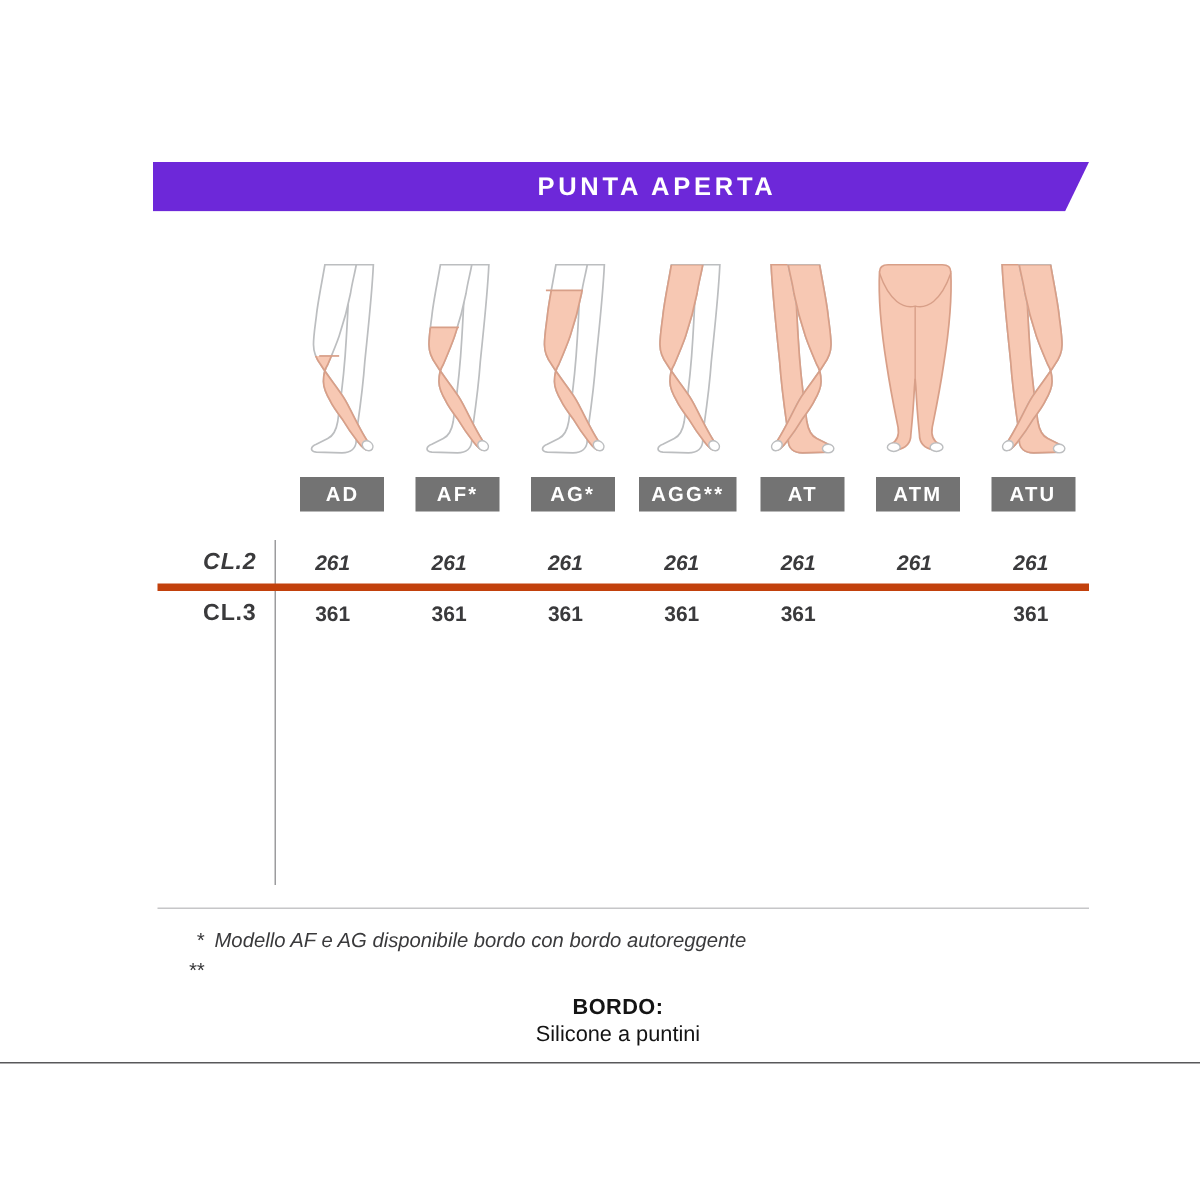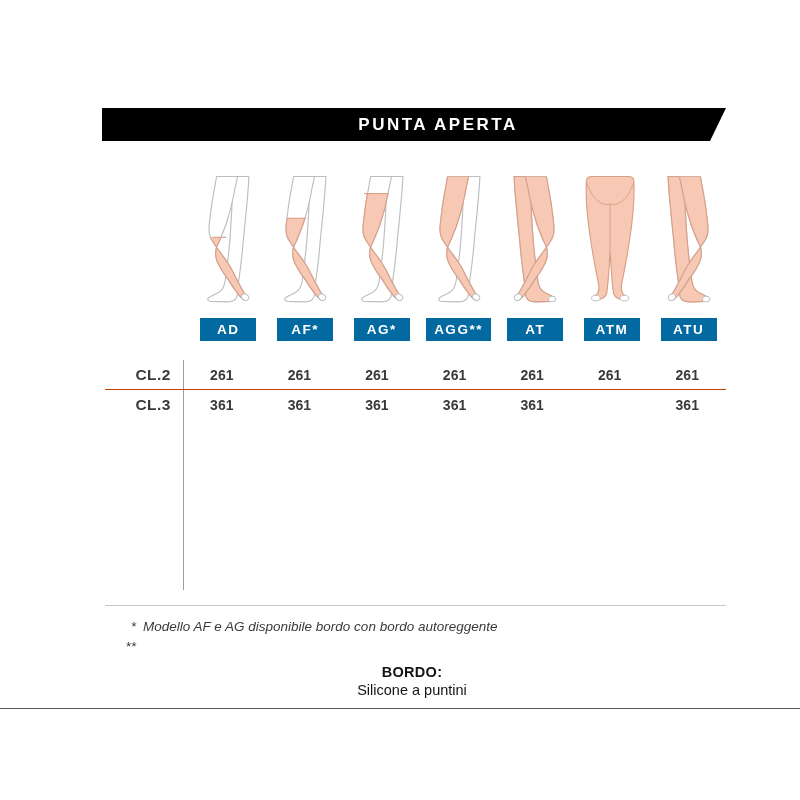--- a/index.html
+++ b/index.html
@@ -1,40 +1,40 @@
 <!DOCTYPE html>
 <html><head>
 <meta charset="utf-8">
 <style>
   html,body{margin:0;padding:0;background:#fff;}
   .page{position:relative;width:800px;height:800px;background:#fff;overflow:hidden;
         font-family:"Liberation Sans",sans-serif;color:#3a3a3c;}
 
   
   .banner{position:absolute;left:102px;top:108px;width:624px;height:33px;
-          background:#000000;color:#fff;display:flex;align-items:center;justify-content:center;
+          background:#6d28d9;color:#fff;display:flex;align-items:center;justify-content:center;
           clip-path:polygon(0 0,100% 0,calc(100% - 16px) 100%,0 100%);}
   .banner span{font-weight:bold;font-size:17px;letter-spacing:2.5px;text-indent:48px;}
 
   
   .figures-row{position:absolute;left:190px;top:168px;width:537px;height:146px;display:flex;}
   .figure-col{flex:1;display:flex;justify-content:center;align-items:flex-end;}
   .figure-col svg{width:76px;height:142px;display:block;}
 
   
   .labels-row{position:absolute;left:190px;top:318px;width:537px;display:flex;}
   .label-cell{flex:1;display:flex;justify-content:center;}
-  .label-box{background:#0369a1;color:#fff;font-weight:bold;font-size:13.5px;letter-spacing:1.5px;
+  .label-box{background:#737373;color:#fff;font-weight:bold;font-size:13.5px;letter-spacing:1.5px;
              height:23px;line-height:23px;text-align:center;min-width:56px;padding:0 8px;
              box-sizing:border-box;white-space:nowrap;}
 
   
   .spec-table{position:absolute;left:105px;top:360px;width:621px;}
   .trow{display:flex;align-items:center;height:29px;}
-  .trow:not(:last-child){border-bottom:1px solid #c2410c;}
+  .trow:not(:last-child){border-bottom:5px solid #c2410c;font-style:italic;}
   .trow.swatch-row{height:38px;}
   .trow-label{width:78px;box-sizing:border-box;text-align:right;padding-right:12px;
               font-weight:bold;font-size:15.5px;letter-spacing:.5px;color:#3a3a3c;}
   .tcells{flex:1;display:flex;height:100%;align-items:center;}
   .tcell{flex:1;text-align:center;font-weight:bold;font-size:14px;color:#3a3a3c;}
   .dot{width:22px;height:22px;border-radius:50%;margin:0 auto;}
 
   .vline{position:absolute;left:183px;top:360px;width:1px;height:230px;background:#9c9c9e;}
   .hr-light{position:absolute;left:105px;top:605px;width:621px;height:1px;background:#c6c6c8;}
 

